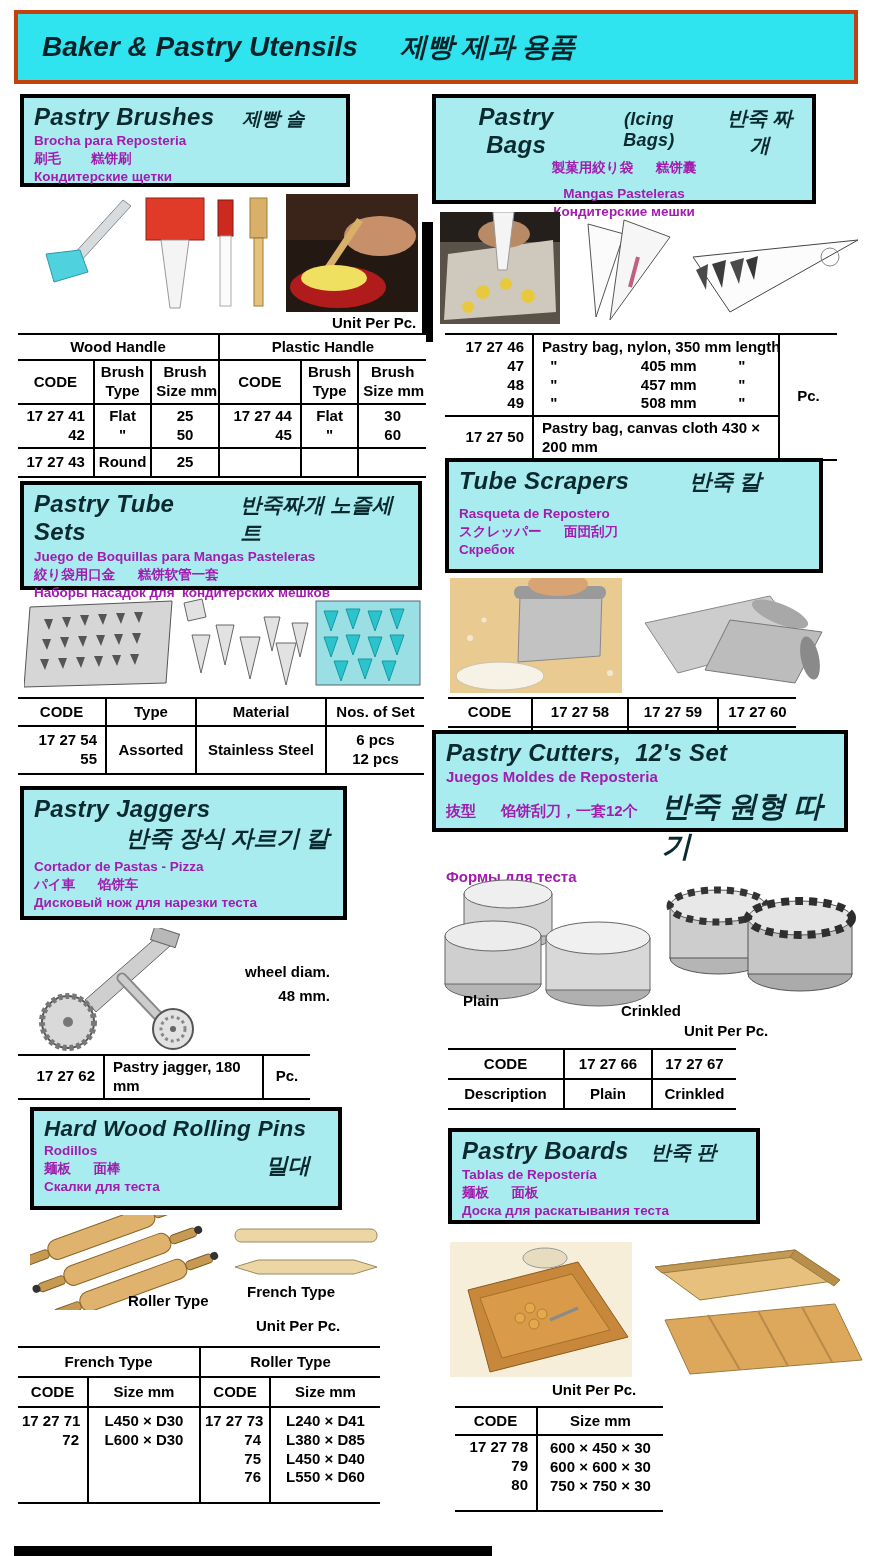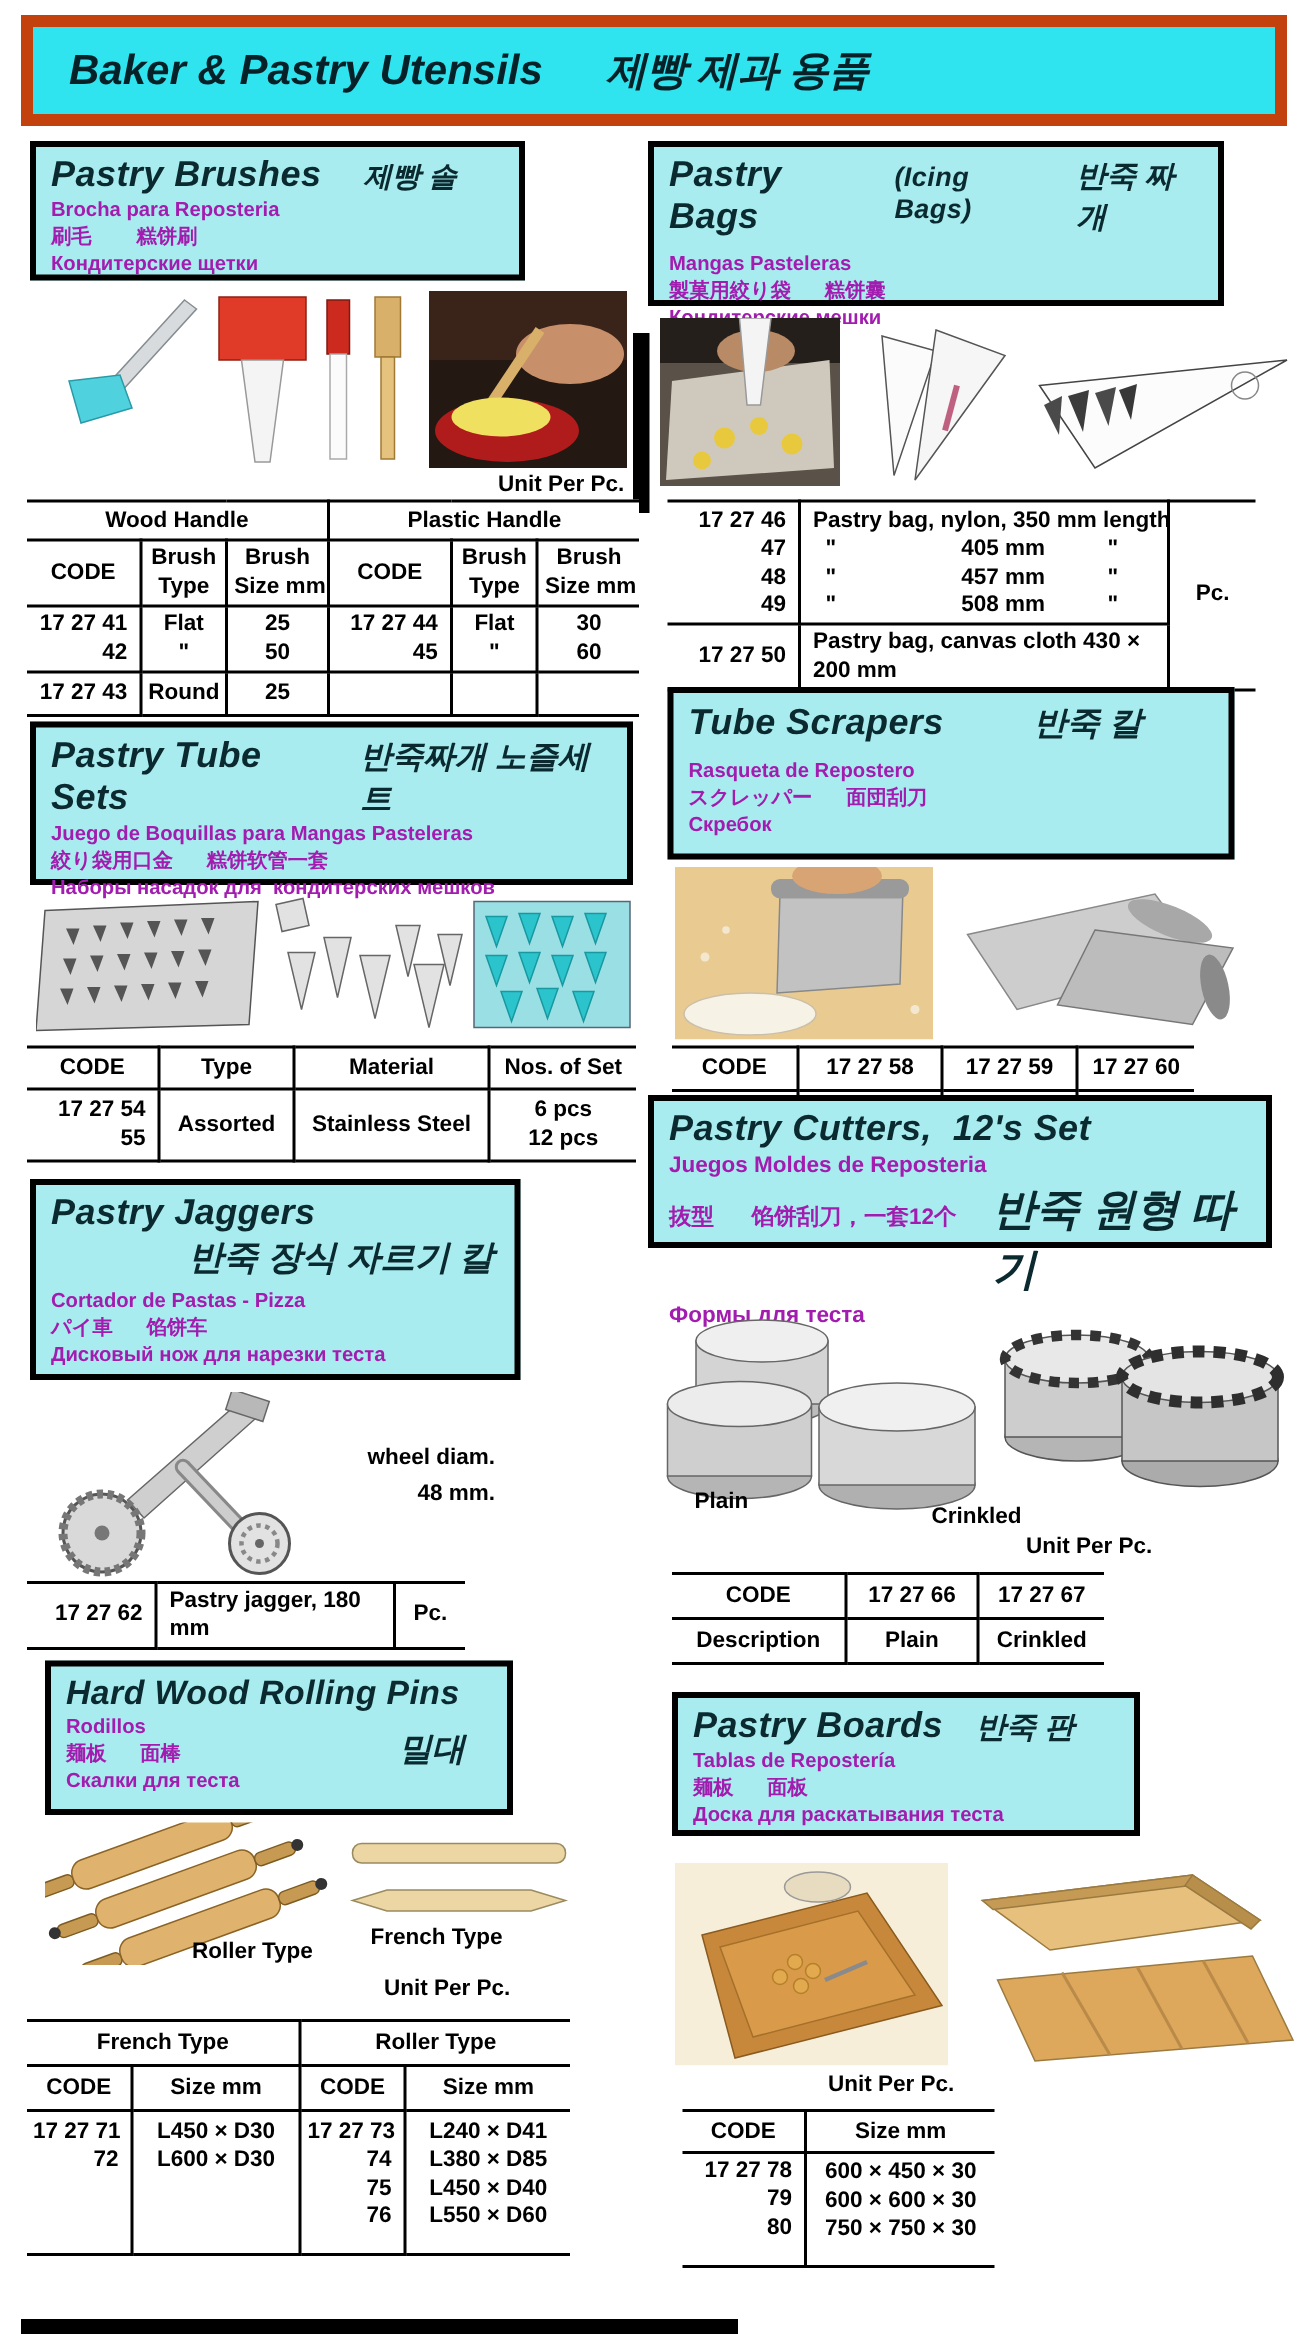--- a/index.html
+++ b/index.html
@@ -27,21 +27,21 @@
   td.left{text-align:left;padding-left:8px}
   td.top{vertical-align:top}
   .blackbar{background:#000}
   svg{display:block}
 </style>
 </head>
 <body>
 
 <div class="page">
 
-  <div class="abs" style="left:14px;top:10px;width:844px;height:74px;background:var(--header-bg);border:8px solid #c2410c;display:flex;align-items:center;padding-left:24px;color:#062228;">
+  <div class="abs" style="left:14px;top:10px;width:844px;height:74px;background:var(--header-bg);border:4px solid #c2410c;display:flex;align-items:center;padding-left:24px;color:#062228;">
     <span style="font-size:28px;font-weight:bold;font-style:italic;">Baker &amp; Pastry Utensils</span>
     <span style="font-size:27px;font-weight:bold;font-style:italic;margin-left:42px;font-family:Liberation Serif, serif;">제빵 제과 용품</span>
   </div>
 
   <div class="abs blackbar" style="left:422px;top:222px;width:11px;height:120px;"></div>
   <div class="abs blackbar" style="left:14px;top:1546px;width:478px;height:10px;"></div>
 
   <div class="abs cyan-box" style="left:20px;top:94px;width:330px;height:93px;border-width:4px;">
     <div class="title-row">
       <span class="t-en">Pastry Brushes</span>
@@ -117,28 +117,28 @@
       <td class="pre code">17 27 43</td>
       <td class="pre">Round</td>
       <td class="pre">25</td>
       <td></td>
       <td></td>
       <td></td>
     </tr>
   </tbody>
     </table>
 
-  <div class="abs cyan-box" style="left:432px;top:94px;width:384px;height:110px;border-width:4px;">
+  <div class="abs cyan-box" style="left:432px;top:94px;width:384px;height:110px;border-width:4px;text-align:center;">
     <div class="title-row">
       <span class="t-en">Pastry Bags</span>
       <span class="t-en" style="font-size:18px;margin-left:10px;">(Icing Bags)</span>
       <span class="t-ko" style="font-size:20px;margin-left:16px;">반죽 짜개</span>
     </div>
+    <div class="ln">製菓用絞り袋      糕饼囊</div>
     <div class="ln" style="margin-top:8px;">Mangas Pasteleras</div>
-    <div class="ln">製菓用絞り袋      糕饼囊</div>
     <div class="ln">Кондитерские мешки</div>
   </div>
 
   <div class="abs" style="left:438px;top:212px;width:425px;height:115px;">
     <svg width="425" height="115" viewBox="0 0 425 115">
       <rect x="2" y="0" width="120" height="112" fill="#5a5248"></rect>
       <rect x="2" y="0" width="120" height="30" fill="#241f1a"></rect>
       <polygon points="10,42 115,28 118,100 6,108" fill="#cfc9bd"></polygon>
       <ellipse cx="66" cy="22" rx="26" ry="14" fill="#b98a66"></ellipse>
       <polygon points="55,0 76,0 69,58 60,58" fill="#f4f4f4" stroke="#999"></polygon>

